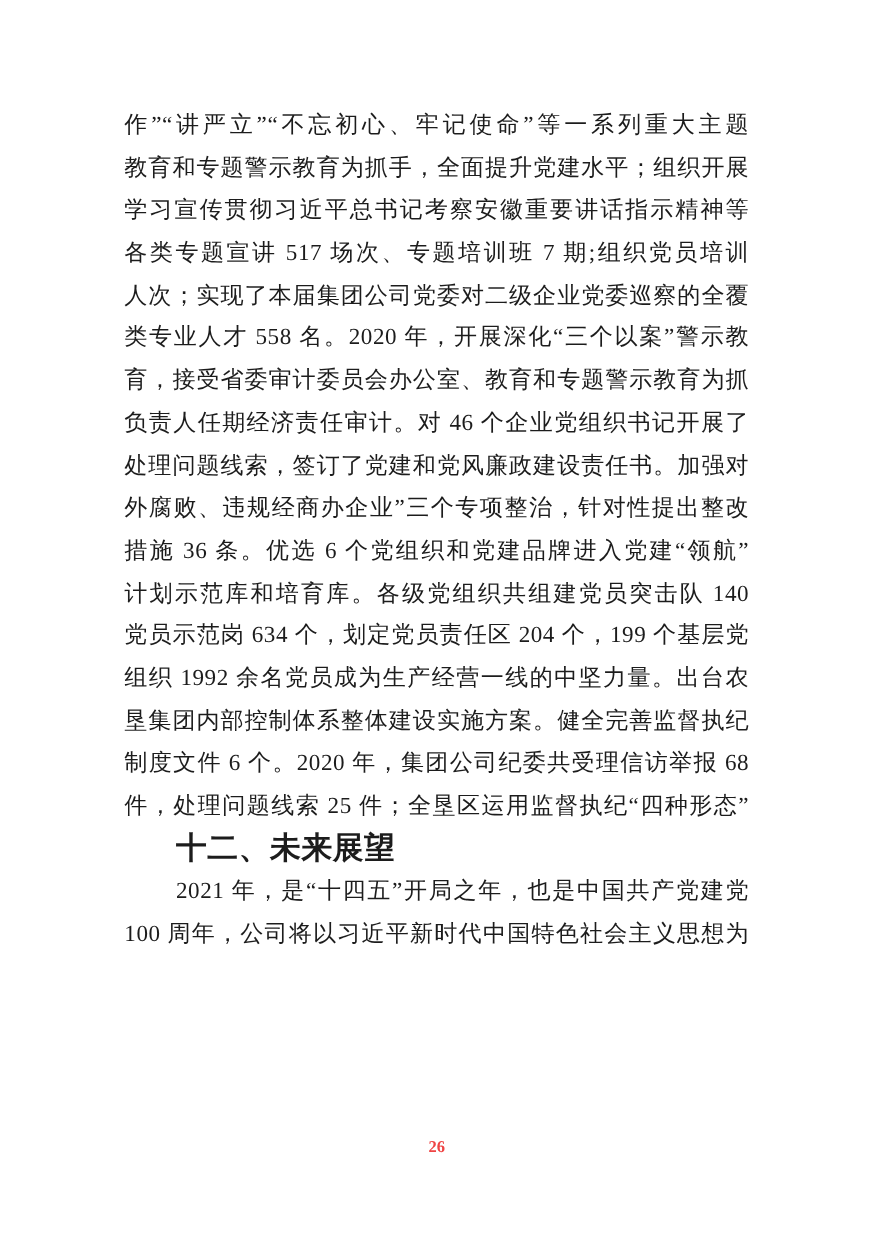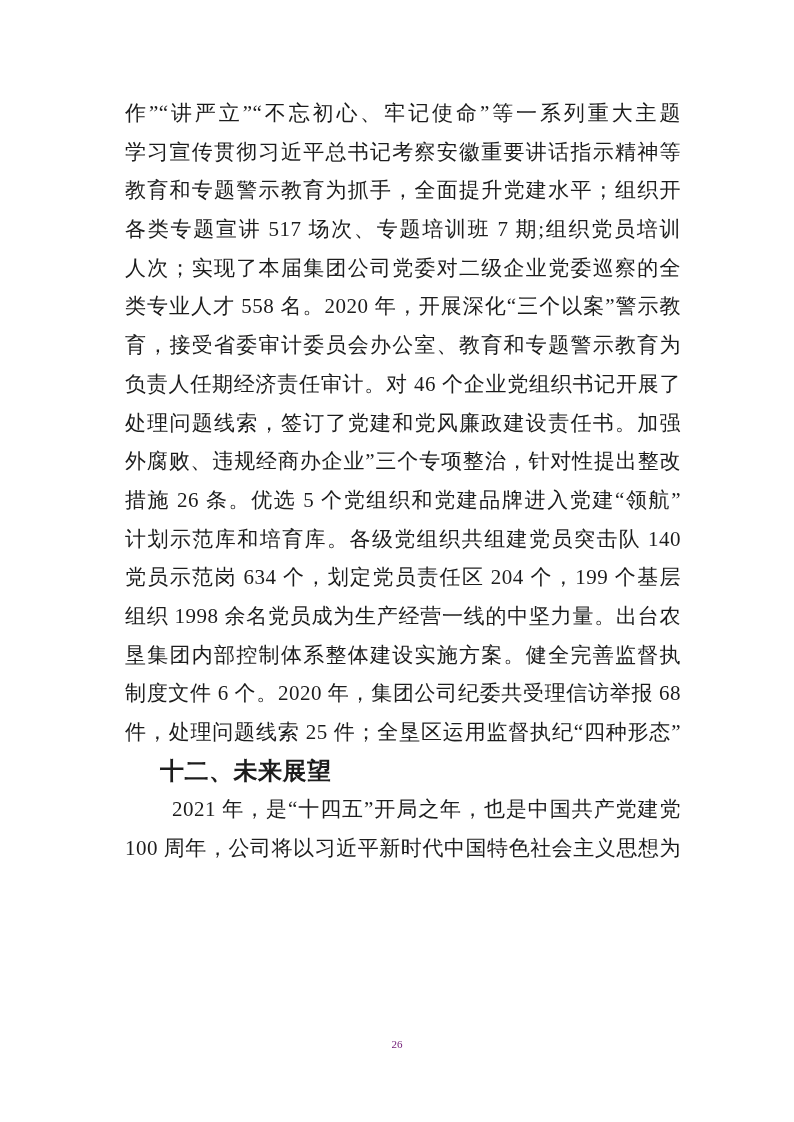--- a/index.html
+++ b/index.html
@@ -29,63 +29,63 @@
     font-size: 21px;
     letter-spacing: 0.5px;
     color: #1c1c1c;
     overflow: hidden;
   }
   .line.body { font-family: "Liberation Serif", "DejaVu Serif", serif; }
   .line.fill {
     text-align: justify;
     text-align-last: justify;
     text-justify: inter-character;
-    margin-left: 12px;
   }
   .line.indent { padding-left: 47px; }
   .line.heading {
     font-family: "Liberation Sans", "DejaVu Sans", sans-serif;
     font-weight: bold;
-    font-size: 24px;
+    font-size: 28px;
     padding-left: 47px;
     text-align: center;
     text-align-last: left;
   }
   .page-footer {
     position: absolute;
     left: 0;
     top: 1034px;
     width: 794px;
     text-align: center;
   }
   .page-number {
     font-family: "Liberation Serif", "DejaVu Serif", serif;
-    font-size: 11px;
-    color: #701a75;
+    font-size: 15px;
+    color: #ef4444;
+    font-weight: bold;
   }
 </style>
 </head>
 <body>
 
 <div class="page">
   <div class="text-block">
       <div class="line body fill">作”“讲严立”“不忘初心、牢记使命”等一系列重大主题</div>
+      <div class="line body fill">教育和专题警示教育为抓手，全面提升党建水平；组织开展</div>
       <div class="line body fill">学习宣传贯彻习近平总书记考察安徽重要讲话指示精神等</div>
-      <div class="line body fill">教育和专题警示教育为抓手，全面提升党建水平；组织开展</div>
       <div class="line body fill">各类专题宣讲 517 场次、专题培训班 7 期;组织党员培训 1022</div>
       <div class="line body fill">人次；实现了本届集团公司党委对二级企业党委巡察的全覆</div>
       <div class="line body fill">类专业人才 558 名。2020 年，开展深化“三个以案”警示教</div>
       <div class="line body fill">育，接受省委审计委员会办公室、教育和专题警示教育为抓手</div>
       <div class="line body fill">负责人任期经济责任审计。对 46 个企业党组织书记开展了</div>
       <div class="line body fill">处理问题线索，签订了党建和党风廉政建设责任书。加强对</div>
       <div class="line body fill">外腐败、违规经商办企业”三个专项整治，针对性提出整改</div>
-      <div class="line body fill">措施 26 条。优选 5 个党组织和党建品牌进入党建“领航”</div>
+      <div class="line body fill">措施 36 条。优选 6 个党组织和党建品牌进入党建“领航”</div>
       <div class="line body fill">计划示范库和培育库。各级党组织共组建党员突击队 140 个、</div>
       <div class="line body fill">党员示范岗 634 个，划定党员责任区 204 个，199 个基层党</div>
-      <div class="line body fill">组织 1998 余名党员成为生产经营一线的中坚力量。出台农</div>
+      <div class="line body fill">组织 1992 余名党员成为生产经营一线的中坚力量。出台农</div>
       <div class="line body fill">垦集团内部控制体系整体建设实施方案。健全完善监督执纪</div>
       <div class="line body fill">制度文件 6 个。2020 年，集团公司纪委共受理信访举报 68</div>
       <div class="line body fill">件，处理问题线索 25 件；全垦区运用监督执纪“四种形态”</div>
       <div class="line heading">十二、未来展望</div>
       <div class="line body fill indent">2021 年，是“十四五”开局之年，也是中国共产党建党</div>
       <div class="line body fill">100 周年，公司将以习近平新时代中国特色社会主义思想为</div>
     </div>
   <div class="page-footer">
     <span class="page-number">26</span>
   </div>

